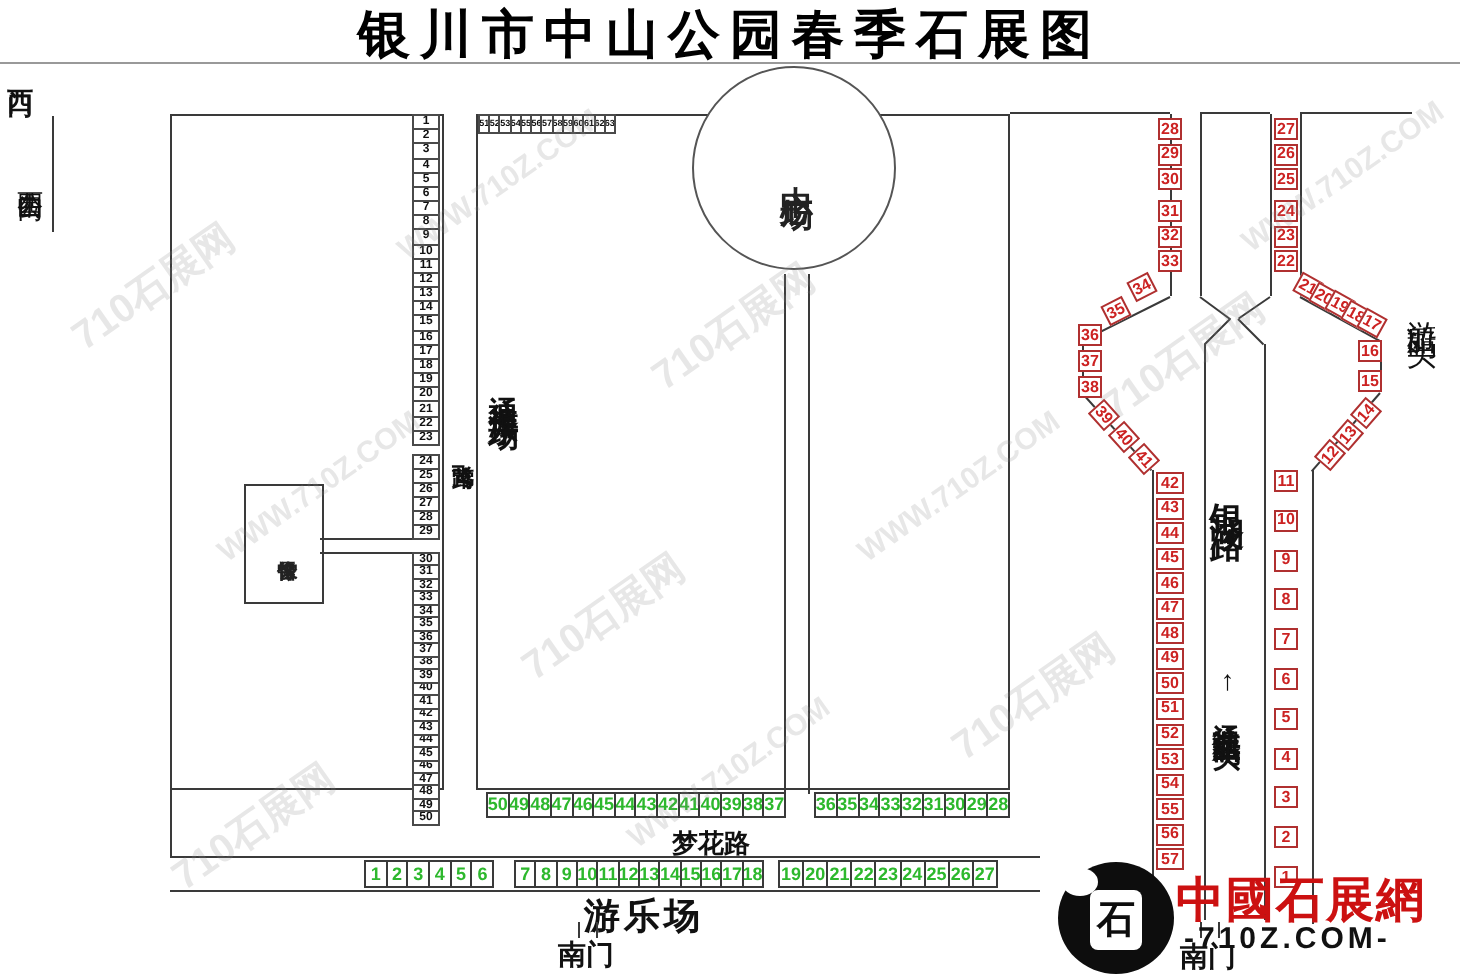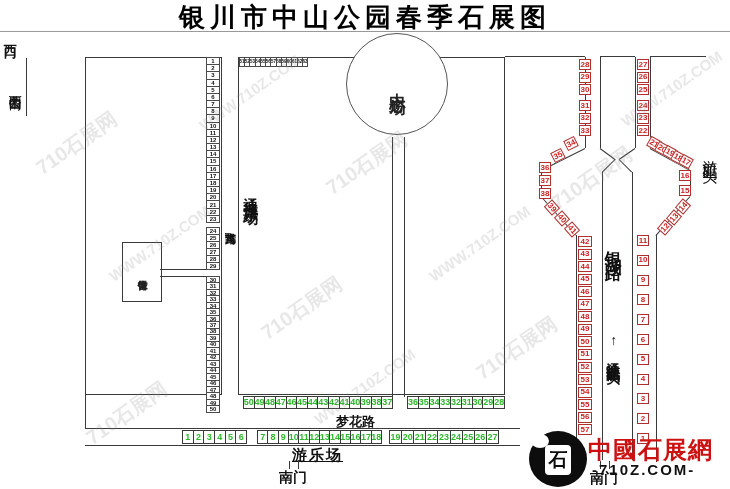--- a/index.html
+++ b/index.html
@@ -212,21 +212,21 @@
     <div class="cell">20</div>
     <div class="cell">21</div>
     <div class="cell">22</div>
     <div class="cell">23</div>
     <div class="cell">24</div>
     <div class="cell">25</div>
     <div class="cell">26</div>
     <div class="cell">27</div>
   </div>
 
-<div class="label" style="left:292px;top:446px;font-size:15px;letter-spacing:2px;text-decoration:underline;">游乐场</div>
+<div class="label" style="left:292px;top:446px;font-size:18px;letter-spacing:2px;">游乐场</div>
 <div class="tick" style="left:289px;top:461px;"></div>
 <div class="tick" style="left:298px;top:461px;"></div>
 <div class="label" style="left:279px;top:469px;font-size:14px;">南门</div>
 
 <div class="hline" style="left:505px;top:56px;width:80px;"></div>
 <div class="hline" style="left:600px;top:56px;width:35px;"></div>
 <div class="hline" style="left:650px;top:56px;width:56px;"></div>
 
 <div class="vline" style="left:585px;top:57px;height:91px;"></div>
 <div class="vline" style="left:600px;top:57px;height:91px;"></div>

